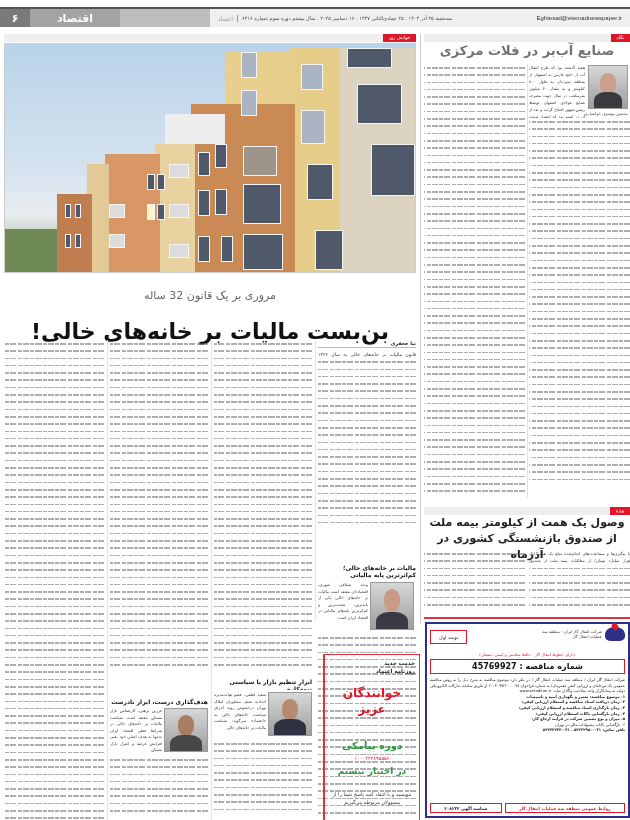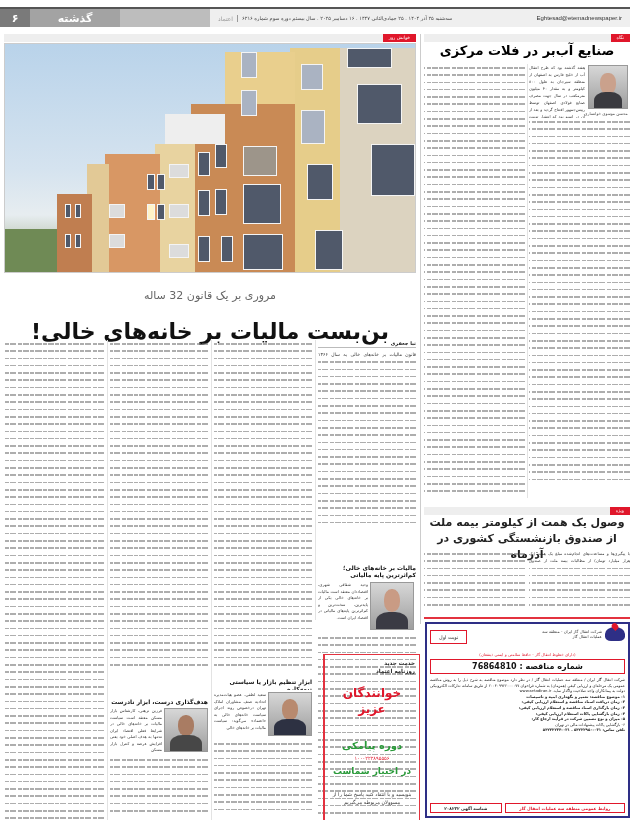--- a/index.html
+++ b/index.html
@@ -35,21 +35,21 @@
   .subhead { font-size: 6px; font-weight: bold; color: #111; margin: 4px 0 3px; }
 
   .vrule { position: absolute; width: 1px; background: #ccc; }
   .hrule { position: absolute; height: 1px; background: #ccc; }
 
   .portrait { position: absolute; background: linear-gradient(180deg,#d7d7d7,#9e9e9e); border: 1px solid #999; overflow: hidden; }
   .portrait .head { position: absolute; left: 30%; top: 14%; width: 40%; height: 50%; border-radius: 45%; background: #c99b84; }
   .portrait .body { position: absolute; left: 12%; top: 62%; width: 76%; height: 50%; border-radius: 40% 40% 0 0; background: #3b3b44; }
   .caption { position: absolute; font-size: 4px; color: #444; text-align: center; }
 
-  .right-title { position: absolute; left: 424px; top: 43px; width: 206px; text-align: center; font-size: 13px; font-weight: bold; color: #000000; }
+  .right-title { position: absolute; left: 424px; top: 43px; width: 206px; text-align: center; font-size: 13px; font-weight: bold; color: #737373; }
   .spec-title { position: absolute; left: 424px; top: 515px; width: 206px; text-align: center; font-size: 11px; font-weight: bold; line-height: 16px; color: #222; }
 
   .ad-outer { position: absolute; left: 323px; top: 622px; width: 307px; height: 198px; }
   .ad-side { position: absolute; left: 0; top: 0; width: 97px; height: 196px; border: 1px solid #e3323f; border-left-width: 2px; padding: 4px; text-align: center; margin-top: 32px; }
   .ad-main { position: absolute; left: 102px; top: 0; width: 205px; height: 196px; border: 2px solid #2e2f86; padding: 3px; }
   .ad-side .s1 { font-size: 5.5px; font-weight: bold; color: #222; text-align: right; line-height: 8px; }
   .ad-side .s2 { font-size: 12px; font-weight: bold; color: #e0172b; line-height: 16px; margin-top: 10px; }
   .ad-side .s3 { font-size: 10px; font-weight: bold; color: #2a9a3a; line-height: 14px; margin-top: 22px; }
   .ad-side .phone { font-size: 5px; color: #e0172b; margin-top: 2px; letter-spacing: .2px; }
   .ad-side .s4 { font-size: 9px; font-weight: bold; color: #2a9a3a; line-height: 12px; margin-top: 4px; }
@@ -70,21 +70,21 @@
   .ad-footer { position: absolute; left: 3px; right: 3px; bottom: 3px; display: flex; gap: 3px; height: 10px; }
   .ad-footer div { border: 1px solid #e0172b; font-size: 4.2px; display: flex; align-items: center; justify-content: center; font-weight: bold; }
   .ad-footer .f1 { flex: 1.7; color: #e0172b; }
   .ad-footer .f2 { flex: 1; color: #222; }
 </style>
 </head>
 <body>
 
 <div class="topbar">
   <div class="pagenum">۶</div>
-  <div class="section">گذشته</div>
+  <div class="section">اقتصاد</div>
   <div class="filler"></div>
   <div class="meta">
     <div class="left-meta">
       <span class="logo">اعتماد</span>
       <span class="date">سه‌شنبه ۲۵ آذر ۱۴۰۴ . ۲۵ جمادی‌الثانی ۱۴۴۷ . ۱۶ دسامبر ۲۰۲۵ . سال بیستم دوره سوم شماره ۶۲۱۶</span>
     </div>
     <span class="email">Eghtesad@etemadnewspaper.ir</span>
   </div>
 </div>
 
@@ -593,34 +593,34 @@
 </div>
 <div class="hrule" style="left:424px;top:617px;width:206px;background:#e3323f;height:2px;"></div>
 
 <div class="ad-outer">
   <div class="ad-side">
     <div class="s1">خدمت جدید</div>
     <div class="s1">روزنامه اعتماد</div>
     <div class="s2">خوانندگان عزیز</div>
     <div class="s3">دوره پیامکی</div>
     <div class="phone">۱۰۰۰۲۲۲۸۹۵۵۵۶</div>
-    <div class="s4">در اختیار شماست</div>
+    <div class="s4">در اختیار بیستم</div>
     <div class="s5">بنویسید و با انتقاد کنید پاسخ شما را از مسوولان مربوطه می‌گیریم</div>
   </div>
   <div class="ad-main">
     <div class="ad-head">
       <div class="ad-org">
         <div class="ad-logo"></div>
         <div class="orgtext" style="width:70px;">شرکت انتقال گاز ایران - منطقه سه عملیات انتقال گاز</div>
       </div>
       <div class="ad-turn">نوبت اول</div>
     </div>
     <div class="ad-sub">(دارای خطوط انتقال گاز - حافظ سلامتی و ایمنی ذینفعان)</div>
     <div class="ad-box">
-      <div class="num">شماره مناقصه : 76864810</div>
+      <div class="num">شماره مناقصه : 45769927</div>
     </div>
     <div class="ad-body">
       <div>شرکت انتقال گاز ایران / منطقه سه عملیات انتقال گاز / در نظر دارد موضوع مناقصه به شرح ذیل را به روش مناقصه عمومی یک مرحله‌ای و ارزیابی کیفی (همزمان) به شماره فراخوان ۲۰۰۴۰۹۹۲۲۰۰۰۰۷۷ از طریق سامانه تدارکات الکترونیکی دولت به پیمانکاران واجد صلاحیت واگذار نماید. www.setadiran.ir</div>
       <div class="h">۱- موضوع مناقصه: تعمیر و نگهداری ابنیه و تاسیسات</div>
       <div class="h">۲- زمان دریافت اسناد مناقصه و استعلام ارزیابی کیفی:</div>
       <div class="h">۳- زمان بارگذاری اسناد مناقصه و استعلام ارزیابی کیفی:</div>
       <div class="h">۴- زمان بازگشایی پاکات استعلام ارزیابی کیفی:</div>
       <div class="h">۵- میزان و نوع تضمین شرکت در فرآیند ارجاع کار:</div>
       <div>۶- بازگشایی پاکات پیشنهادات مالی در تهران</div>
       <div class="h">تلفن تماس: ۰۳۱-۵۴۲۲۲۹۵۰ . ۰۳۱-۵۴۲۲۲۲۳۴</div>

